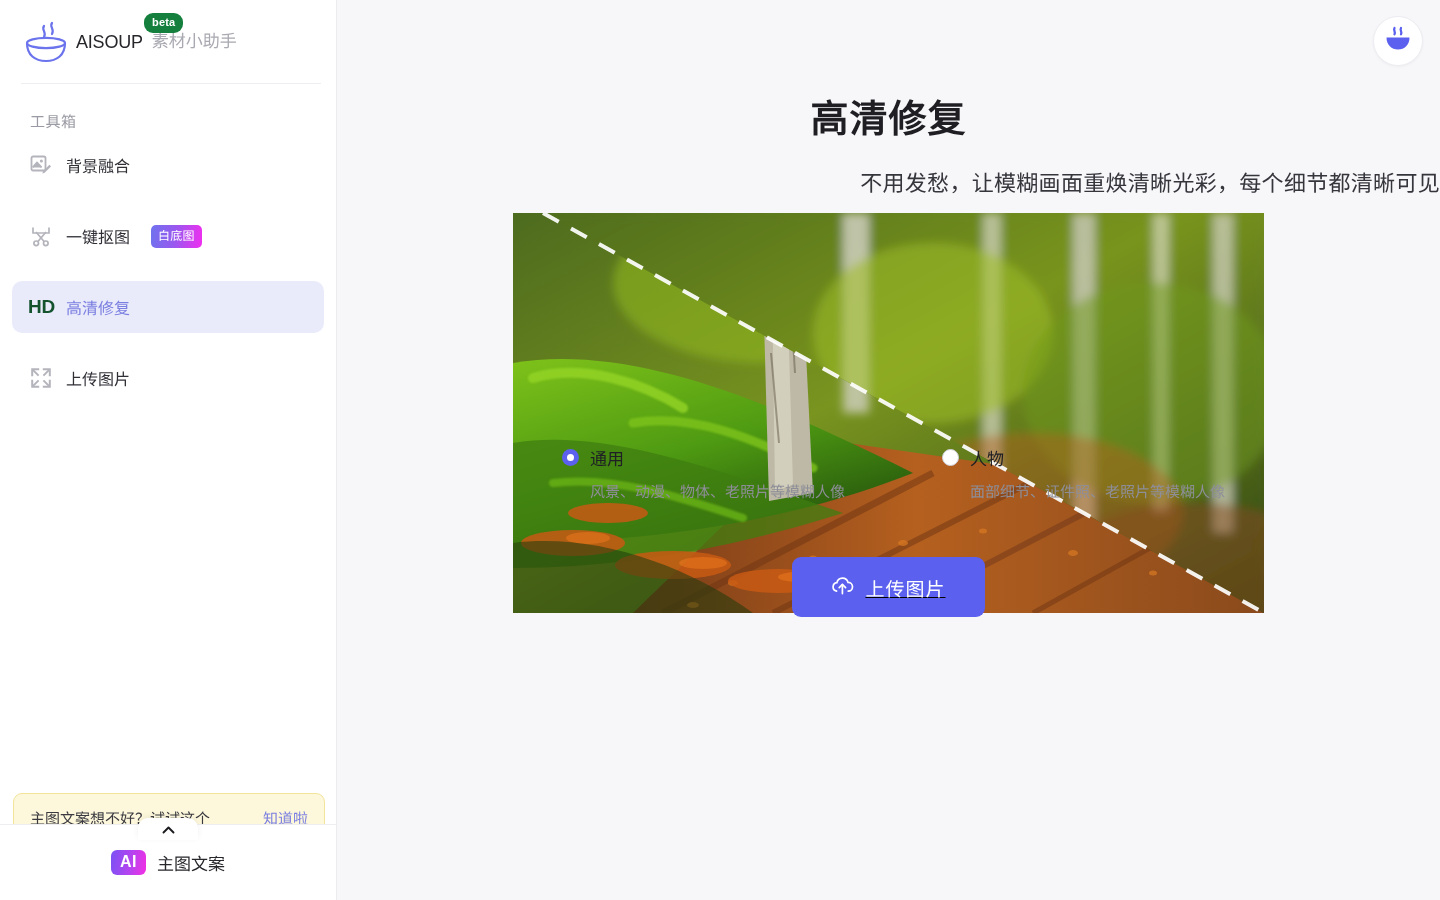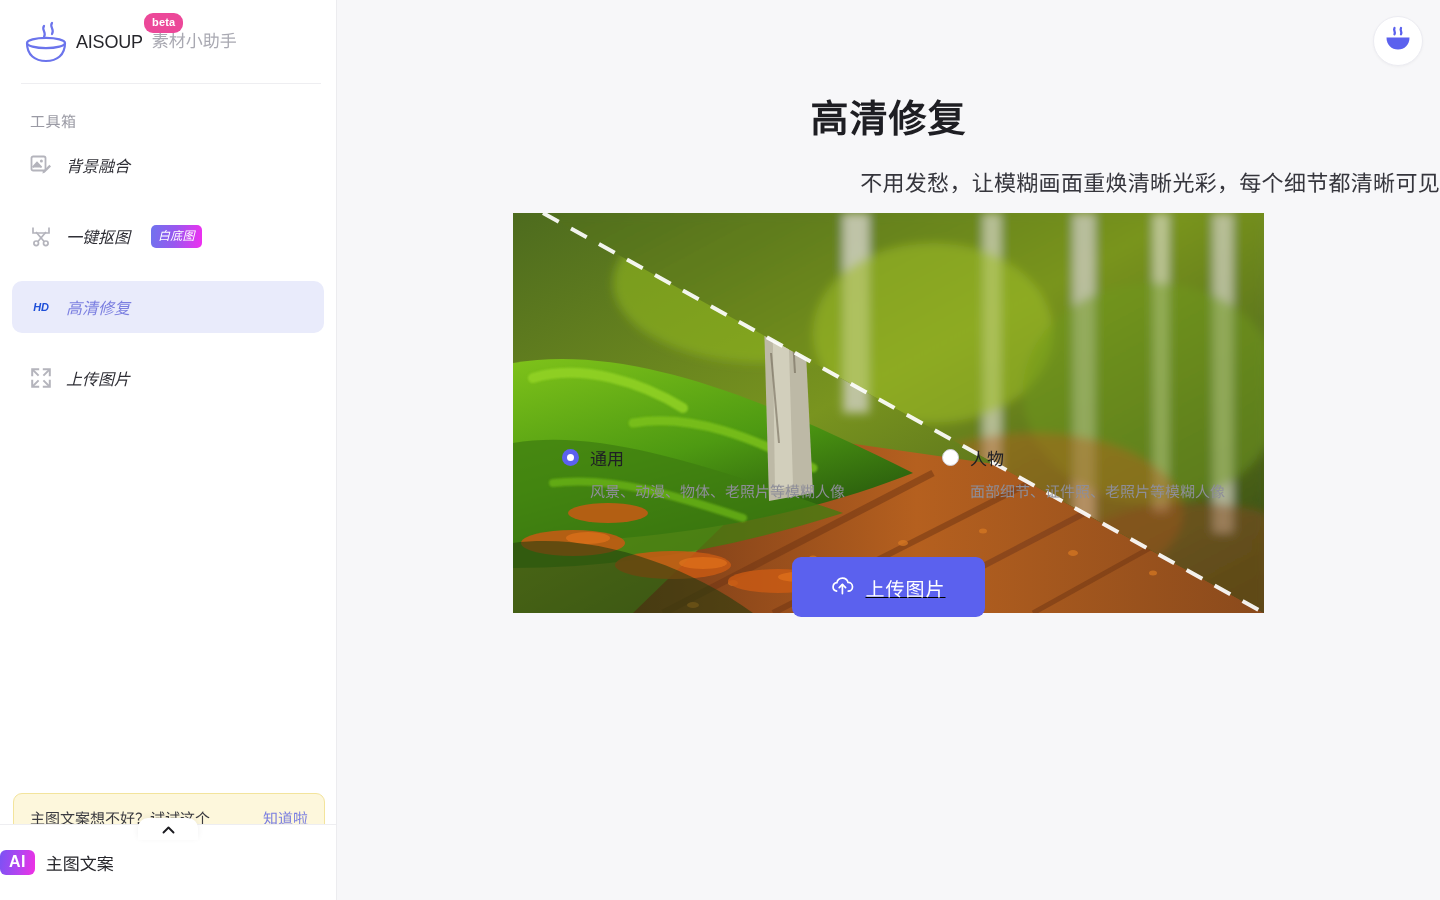--- a/index.html
+++ b/index.html
@@ -26,49 +26,49 @@
   .brand-name {
     font-size:18px; font-weight:normal; color:#26262b;
     letter-spacing:-0.2px; line-height:1;
   }
   .brand-sub {
     font-size:17px; color:#a9a9b2; margin-left:9px; line-height:1.05;
     font-weight:normal;
   }
   .beta-badge {
     position:absolute; top:-20px; left:68px;
-    background:#ec4899; color:#ffffff;
+    background:#15803d; color:#ffffff;
     font-size:11px; font-weight:bold; line-height:1;
     padding:4px 8px 5px; border-radius:9px; letter-spacing:0.2px;
   }
   .brand-divider {
     position:absolute; left:21px; right:15px; bottom:0;
     height:1px; background:#eeeef1;
   }
 
   .tool-head {
     padding:26px 0 8px 30px; font-size:15px; color:#9a9aa4;
     letter-spacing:0.5px;
   }
-  .tool-list { padding:0 12px;font-style:italic; }
+  .tool-list { padding:0 12px; }
   .tool-item {
     display:flex; align-items:center; gap:12px;
     height:52px; padding:0 16px; border-radius:10px;
     cursor:pointer; margin-bottom:19px;
   }
   .tool-item .ti-icon {
     width:26px; height:26px; flex:0 0 26px;
     display:flex; align-items:center; justify-content:center; color:#b4b4bc;
   }
   .tool-item .ti-label { font-size:16px; color:#2f2f36; white-space:nowrap; }
   .tool-item.active { background:#e9ebfb; }
   .tool-item.active .ti-label { color:#7b7fe0; }
   .hd-mark {
-    width:26px; flex:0 0 26px; text-align:center;
-    font-size:11px; font-weight:bold; color:#1d4ed8; letter-spacing:-0.3px;
+    width:26px; flex:0 0 26px; text-align:left;
+    font-size:19px; font-weight:bold; color:#14532d; letter-spacing:-0.3px;
   }
   .pill-badge {
     font-size:12px; color:#ffffff; line-height:1;
     padding:5px 7px 6px; border-radius:5px; margin-left:9px;
     background:linear-gradient(96deg,#6f73ee 0%,#9a57ef 48%,#f02ff0 100%);
     letter-spacing:0.3px;
   }
 
   
   .tip-wrap { position:absolute; left:13px; bottom:58px; width:312px; }
@@ -87,21 +87,21 @@
   .collapse-tab {
     position:absolute; left:50%; margin-left:-30px; bottom:60px;
     width:60px; height:22px; background:#ffffff;
     border-radius:10px 10px 0 0; box-shadow:0 -2px 6px rgba(0,0,0,0.06);
     display:flex; align-items:center; justify-content:center; cursor:pointer;
     z-index:3;
   }
   .sidebar-footer {
     position:absolute; left:0; right:0; bottom:0; height:76px;
     border-top:1px solid #eeeef1; background:#ffffff;
-    display:flex; align-items:center; gap:11px;
+    display:flex; align-items:center; justify-content:center; gap:11px;
     cursor:pointer; z-index:2;
   }
   .ai-badge {
     background:linear-gradient(100deg,#7a52f4 0%,#b444f0 55%,#f32fe3 100%);
     color:#ffffff; font-size:16px; font-weight:bold; letter-spacing:0.4px;
     padding:4px 9px 5px; border-radius:6px; line-height:1;
   }
   .footer-label { font-size:17px; color:#26262b; font-weight:500; }
 
   

